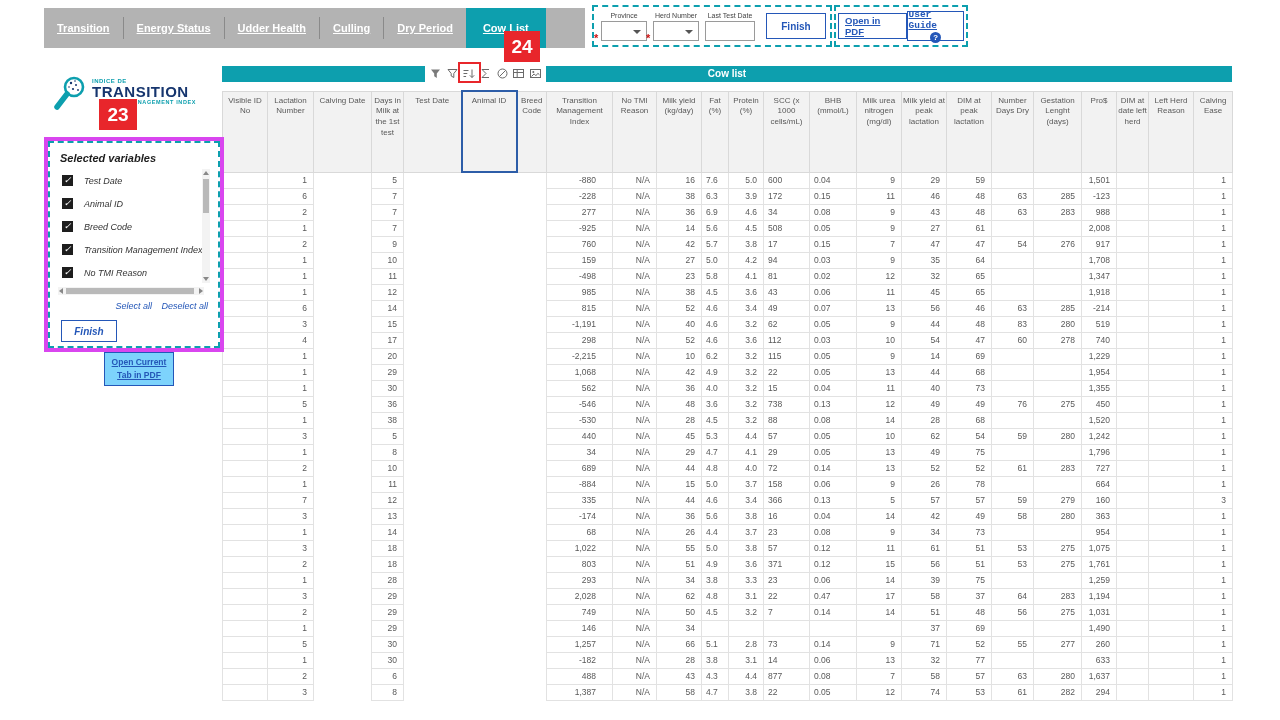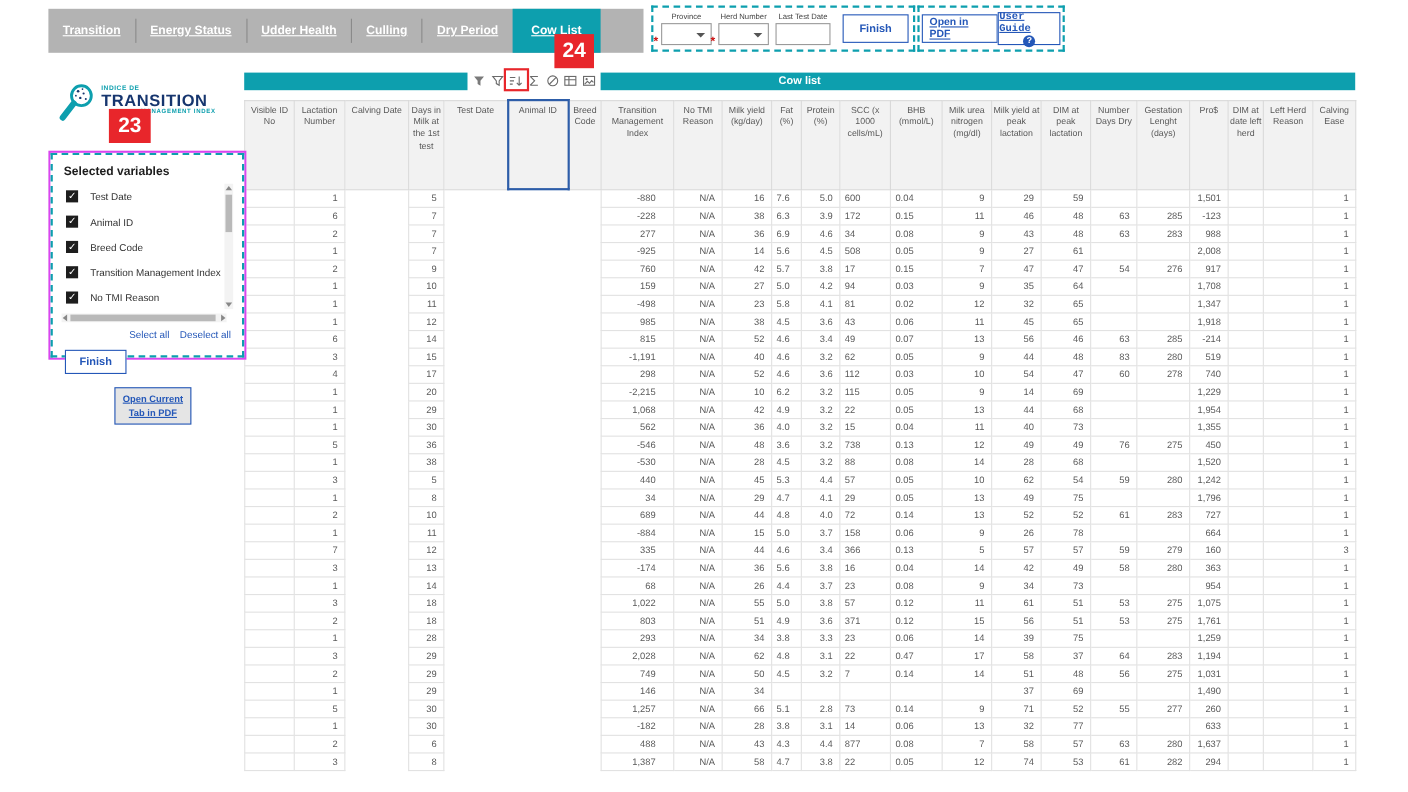--- a/index.html
+++ b/index.html
@@ -45,22 +45,22 @@
 
   
   .badge{position:absolute;background:#e8262b;color:#fff;font-weight:bold;font-size:19px;
          display:flex;align-items:center;justify-content:center;z-index:60;}
   .badge23{left:99px;top:99px;width:38px;height:31px;}
   .badge24{left:456px;top:31px;width:36px;height:31px;margin-left:48px;}
   .iconOutline{position:absolute;left:458px;top:62px;width:23px;height:21px;border:2px solid #e8262b;
                z-index:55;pointer-events:none;box-sizing:border-box;}
 
   
-  .varpanel{position:absolute;left:44px;top:137px;width:180px;height:190px;border:2px solid #d946ef;
-            box-sizing:border-box;z-index:40;background:#fff;}
+  .varpanel{position:absolute;left:44px;top:137px;width:180px;height:215px;border:4px solid #d946ef;
+            box-sizing:border-box;z-index:40;background:#fff;font-style:italic;}
   .varinner{position:absolute;inset:0;border:2px dashed #0d9fae;box-sizing:border-box;background:#fff;}
   .vtitle{margin:9px 0 5px 10px;font-size:11px;font-weight:bold;color:#1d1d1d;}
   .vlist{position:relative;margin-left:12px;height:114px;}
   .vitem{height:23px;display:flex;align-items:center;}
   .vcheck{width:11px;height:11px;background:#1d1d1d;color:#fff;font-size:9px;line-height:11px;
           text-align:center;flex:0 0 11px;cursor:pointer;}
   .vlab{font-size:9px;color:#333;margin-left:11px;white-space:nowrap;}
   .vscroll{position:absolute;right:8px;top:0;width:8px;height:114px;background:#f3f3f3;}
   .vthumb{position:absolute;left:1px;top:10px;width:6px;height:34px;background:#b9b9b9;}
   .arr{position:absolute;left:1px;width:0;height:0;border-left:3px solid transparent;border-right:3px solid transparent;}
@@ -68,21 +68,21 @@
   .arr.down{bottom:2px;border-top:4px solid #888;}
   .hscroll{position:relative;margin:4px 14px 0 8px;height:8px;background:#f3f3f3;}
   .hthumb{position:absolute;top:1px;left:8px;right:10px;height:6px;background:#b9b9b9;}
   .harr{position:absolute;top:1px;width:0;height:0;border-top:3px solid transparent;border-bottom:3px solid transparent;}
   .harr.left{left:1px;border-right:4px solid #888;}
   .harr.right{right:1px;border-left:4px solid #888;}
   .vlinks{text-align:right;margin:6px 10px 0 0;font-size:9px;color:#2457b8;}
   .vlinks span{cursor:pointer;margin-left:7px;}
   .vfinish{width:56px;height:22px;font-size:10px;margin:9px 0 0 11px;}
 
-  .opencur{position:absolute;left:104px;top:352px;width:64px;border:1px solid #2457b8;background:#e5e5e5;
+  .opencur{position:absolute;left:104px;top:352px;width:64px;border:1px solid #2457b8;background:#7dd3fc;
            text-align:center;font-size:8.5px;font-weight:bold;color:#2457b8;padding:3px 2px;cursor:pointer;}
   .opencur div{text-decoration:underline;line-height:1.5;}
 
   
   .titlebar{position:absolute;left:222px;top:66px;width:1010px;height:16px;background:#0d9fae;}
   .titlebar span{display:block;text-align:center;color:#fff;font-weight:bold;font-size:10px;line-height:16px;}
   .toolbar{position:absolute;left:425px;top:62px;width:121px;height:22px;background:#fff;z-index:30;
            display:flex;align-items:center;justify-content:space-between;padding:0 3px;box-sizing:border-box;}
   .tbicon{width:15px;height:15px;display:flex;align-items:center;justify-content:center;cursor:pointer;}
 

